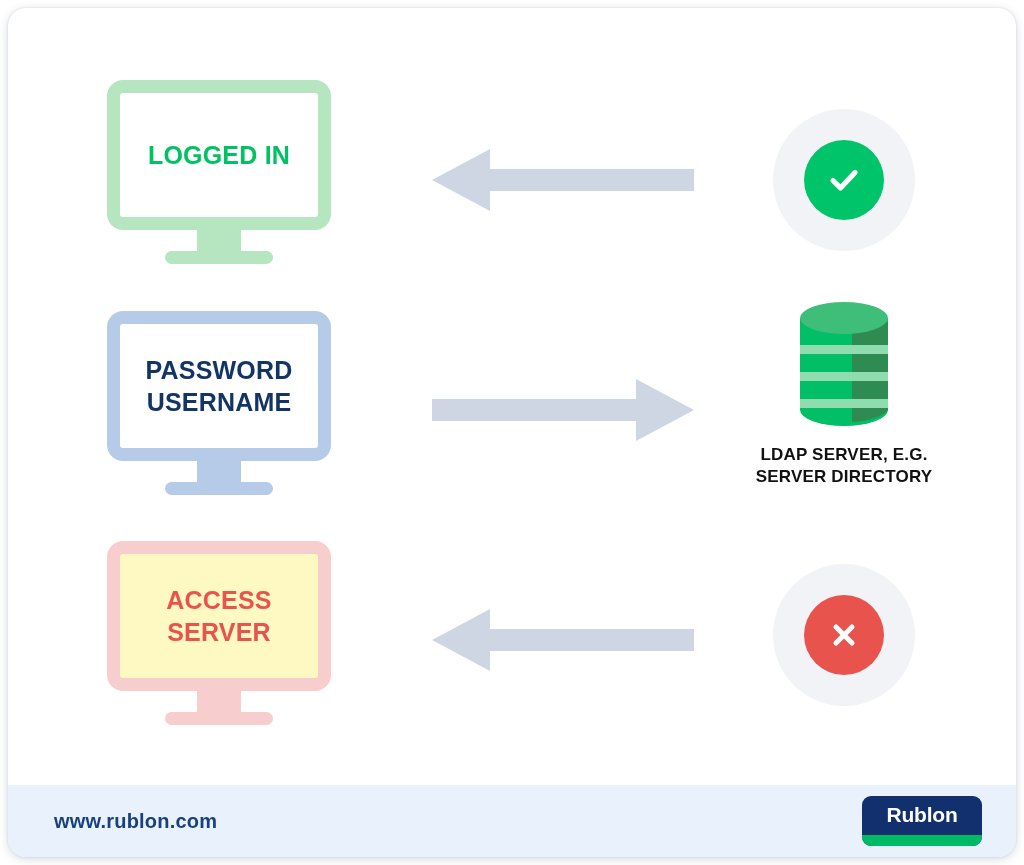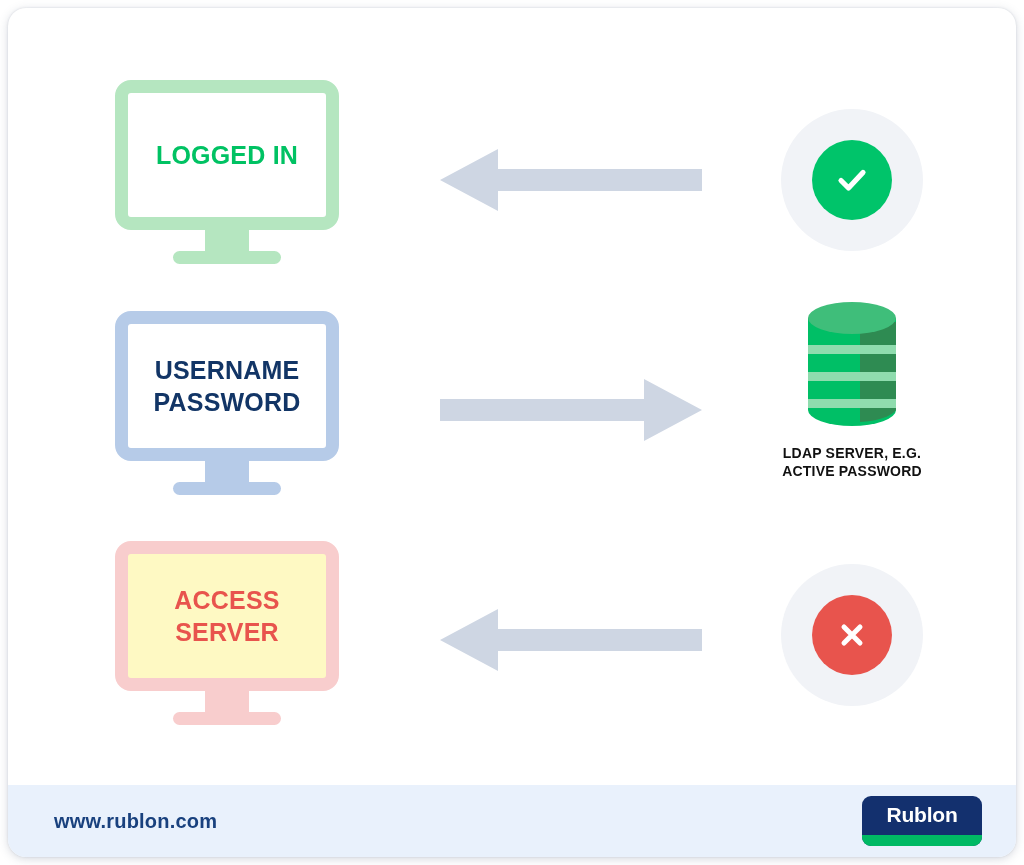--- a/index.html
+++ b/index.html
@@ -21,21 +21,21 @@
     width: 1008px;
     height: 849px;
     background: #ffffff;
     border-radius: 18px;
     box-shadow: 0 2px 10px rgba(120,130,150,0.30), 0 0 2px rgba(120,130,150,0.25);
     overflow: hidden;
   }
 
   .stage {
     position: absolute;
-    left: 8px;
+    left: 0;
     top: 0;
     width: 796px;
     height: 777px;
   }
 
   
   .monitor {
     position: absolute;
     width: 224px;
   }
@@ -140,21 +140,21 @@
     width: 206px;
     text-align: center;
   }
   .db-icon {
     margin: 0 auto;
     width: 100px;
     height: 128px;
   }
   .db-label {
     margin-top: 16px;
-    font-size: 14px;
+    font-size: 17px;
     font-weight: bold;
     color: #111111;
     line-height: 1.3;
     letter-spacing: 0.2px;
   }
   .db-label span { display: block; }
 
   
   .footer {
     position: absolute;
@@ -230,22 +230,22 @@
       <div class="inner">
         <svg width="44" height="44" viewBox="0 0 44 44" aria-hidden="true">
           <path d="M11 22.5 L18.5 30 L33 14.5" fill="none" stroke="#ffffff" stroke-width="5.2" stroke-linecap="round" stroke-linejoin="round"></path>
         </svg>
       </div>
     </div>
 
     <div class="monitor m-blue m2">
       <div class="bezel">
         <div class="screen-text">
+          <div>PASSWORD</div>
           <div>USERNAME</div>
-          <div>PASSWORD</div>
         </div>
       </div>
       <div class="neck"></div>
       <div class="base"></div>
     </div>
 
     <div class="arrow a2">
       <svg width="262" height="62" viewBox="0 0 262 62" aria-hidden="true">
         <path d="M262 31 L204 0 L204 20 L0 20 L0 42 L204 42 L204 62 Z" fill="#ced6e3"></path>
       </svg>
@@ -261,21 +261,21 @@
 
           <rect x="6" y="45" width="88" height="9" fill="#8fdcae"></rect>
           <rect x="6" y="72" width="88" height="9" fill="#8fdcae"></rect>
           <rect x="6" y="99" width="88" height="9" fill="#8fdcae"></rect>
 
           <ellipse cx="50" cy="18" rx="44" ry="16" fill="#3fbe7a"></ellipse>
         </svg>
       </div>
       <div class="db-label">
         <span>LDAP SERVER, E.G.</span>
-        <span>ACTIVE PASSWORD</span>
+        <span>SERVER DIRECTORY</span>
       </div>
     </div>
 
     <div class="monitor m-red m3">
       <div class="bezel">
         <div class="screen-text">
           <div>ACCESS</div>
           <div>SERVER</div>
         </div>
       </div>

